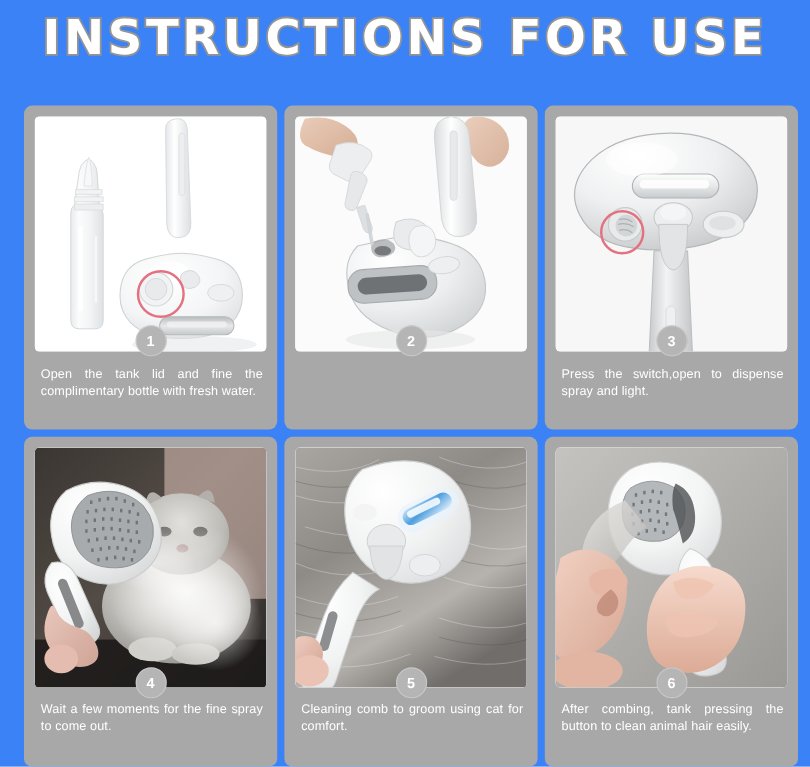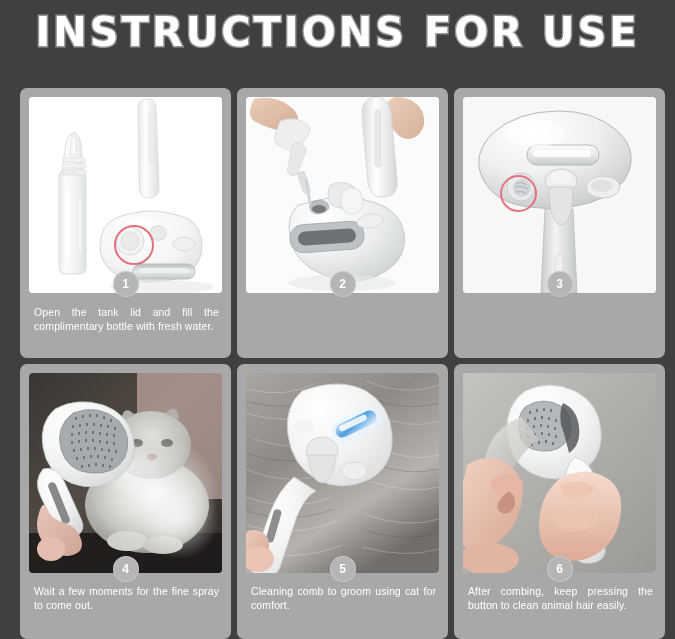--- a/index.html
+++ b/index.html
@@ -12,21 +12,21 @@
     width: 675px;
     height: 639px;
     overflow: hidden;
     font-family: "Liberation Sans", sans-serif;
   }
 
   #page {
     position: relative;
     width: 675px;
     height: 639px;
-    background: #404040;
+    background: #3b82f6;
   }
 
   
   .title-wrap {
     position: absolute;
     left: 0;
     top: 8px;
     width: 675px;
     text-align: center;
   }
@@ -182,21 +182,21 @@
 
           <ellipse cx="155" cy="147" rx="11" ry="7" fill="#eff0f1" stroke="#d6d8da" stroke-width="0.8"></ellipse>
 
           <rect x="104" y="167" width="62" height="15" rx="7.5" fill="url(#s1slot)" stroke="#b7babc" stroke-width="0.9"></rect>
           <rect x="110" y="171" width="50" height="5" rx="2.5" fill="#f1f2f3" opacity="0.8"></rect>
           <ellipse cx="133" cy="190" rx="52" ry="7" fill="#e2e4e5" opacity="0.5"></ellipse>
         </svg>
         <div class="redring" style="left:85px;top:128px;width:40px;height:40px;"></div>
       </div>
       <div class="badge">1</div>
-      <div class="caption">Open the tank lid and fill the complimentary bottle with fresh water.</div>
+      <div class="caption">Open the tank lid and fine the complimentary bottle with fresh water.</div>
     </div>
 
     <div class="panel">
       <div class="photo">
         <svg viewBox="0 0 193 196" preserveAspectRatio="xMidYMid slice">
           <defs>
             <radialGradient id="s2body" cx="0.3" cy="0.25" r="0.95">
               <stop offset="0" stop-color="#ffffff"></stop>
               <stop offset="0.5" stop-color="#eceeef"></stop>
               <stop offset="1" stop-color="#c9cccd"></stop>
@@ -283,20 +283,21 @@
           <ellipse cx="98" cy="80" rx="11" ry="7" fill="#f4f5f6" opacity="0.9"></ellipse>
 
           <ellipse cx="140" cy="90" rx="17" ry="11" fill="#eceeef" stroke="#c7cacc" stroke-width="0.9"></ellipse>
           <ellipse cx="139" cy="89" rx="11" ry="6" fill="#dfe1e3"></ellipse>
 
           <ellipse cx="72" cy="36" rx="30" ry="14" fill="#ffffff" opacity="0.55"></ellipse>
         </svg>
         <div class="redring" style="left:37px;top:78px;width:37px;height:37px;"></div>
       </div>
       <div class="badge">3</div>
+      <div class="caption">Press the switch,open to dispense spray and light.</div>
     </div>
 
     <div class="panel row2">
       <div class="photo">
         <svg viewBox="0 0 193 200" preserveAspectRatio="xMidYMid slice">
           <defs>
             <linearGradient id="s4bg" x1="0" y1="0" x2="1" y2="1">
               <stop offset="0" stop-color="#3a3632"></stop>
               <stop offset="0.45" stop-color="#534b45"></stop>
               <stop offset="1" stop-color="#2c2927"></stop>
@@ -544,17 +545,17 @@
           <path d="M98 112 q18 -8 34 2 q-4 10 -18 12 q-14 2 -16 -14 z" fill="#eec4b2" opacity="0.85"></path>
           <path d="M92 140 q26 -8 44 4 q-4 12 -24 14 q-22 2 -20 -18 z" fill="#eec4b2" opacity="0.7"></path>
 
           <path d="M4 92 q22 -14 42 0 q18 14 12 40 q-6 28 -28 40 q-22 12 -34 -4 q-10 -16 -2 -40 q8 -24 10 -36 z" fill="url(#s6skinL)"></path>
           <path d="M30 106 q16 -10 28 0 q6 10 -6 16 q-14 6 -22 -4 q-4 -8 0 -12 z" fill="#e6b7a4"></path>
           <path d="M46 118 q10 8 4 18 q-6 8 -14 2 q-6 -8 10 -20 z" fill="#c08a78" opacity="0.8"></path>
           <ellipse cx="26" cy="186" rx="30" ry="16" fill="#e2b5a3"></ellipse>
         </svg>
       </div>
       <div class="badge">6</div>
-      <div class="caption">After combing, keep pressing the button to clean animal hair easily.</div>
+      <div class="caption">After combing, tank pressing the button to clean animal hair easily.</div>
     </div>
 
   </div>
 </div>
 
 </body></html>

